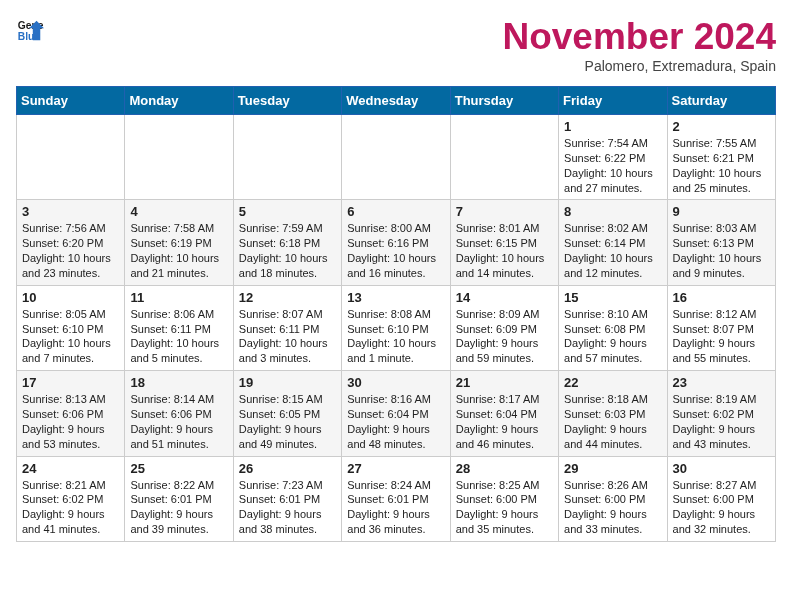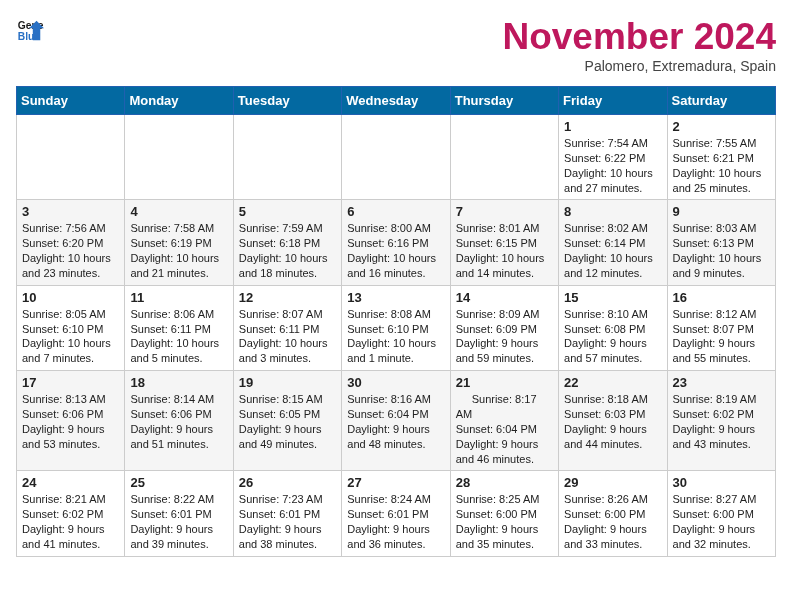--- a/index.html
+++ b/index.html
@@ -177,21 +177,21 @@
 Daylight: 9 hours and 53 minutes.</span></td>
         <td><span class="day-number">18</span><span class="cell-text" style="white-space: pre-line;">Sunrise: 8:14 AM
 Sunset: 6:06 PM
 Daylight: 9 hours and 51 minutes.</span></td>
         <td><span class="day-number">19</span><span class="cell-text" style="white-space: pre-line;">Sunrise: 8:15 AM
 Sunset: 6:05 PM
 Daylight: 9 hours and 49 minutes.</span></td>
         <td><span class="day-number">30</span><span class="cell-text" style="white-space: pre-line;">Sunrise: 8:16 AM
 Sunset: 6:04 PM
 Daylight: 9 hours and 48 minutes.</span></td>
-        <td><span class="day-number">21</span><span class="cell-text" style="white-space: pre-line; margin-left: 16px;">Sunrise: 8:17 AM
+        <td><span class="day-number">21</span><span class="cell-text" style="white-space: pre-line;">Sunrise: 8:17 AM
 Sunset: 6:04 PM
 Daylight: 9 hours and 46 minutes.</span></td>
         <td><span class="day-number">22</span><span class="cell-text" style="white-space: pre-line;">Sunrise: 8:18 AM
 Sunset: 6:03 PM
 Daylight: 9 hours and 44 minutes.</span></td>
         <td><span class="day-number">23</span><span class="cell-text" style="white-space: pre-line;">Sunrise: 8:19 AM
 Sunset: 6:02 PM
 Daylight: 9 hours and 43 minutes.</span></td>
       </tr>
       <tr>

